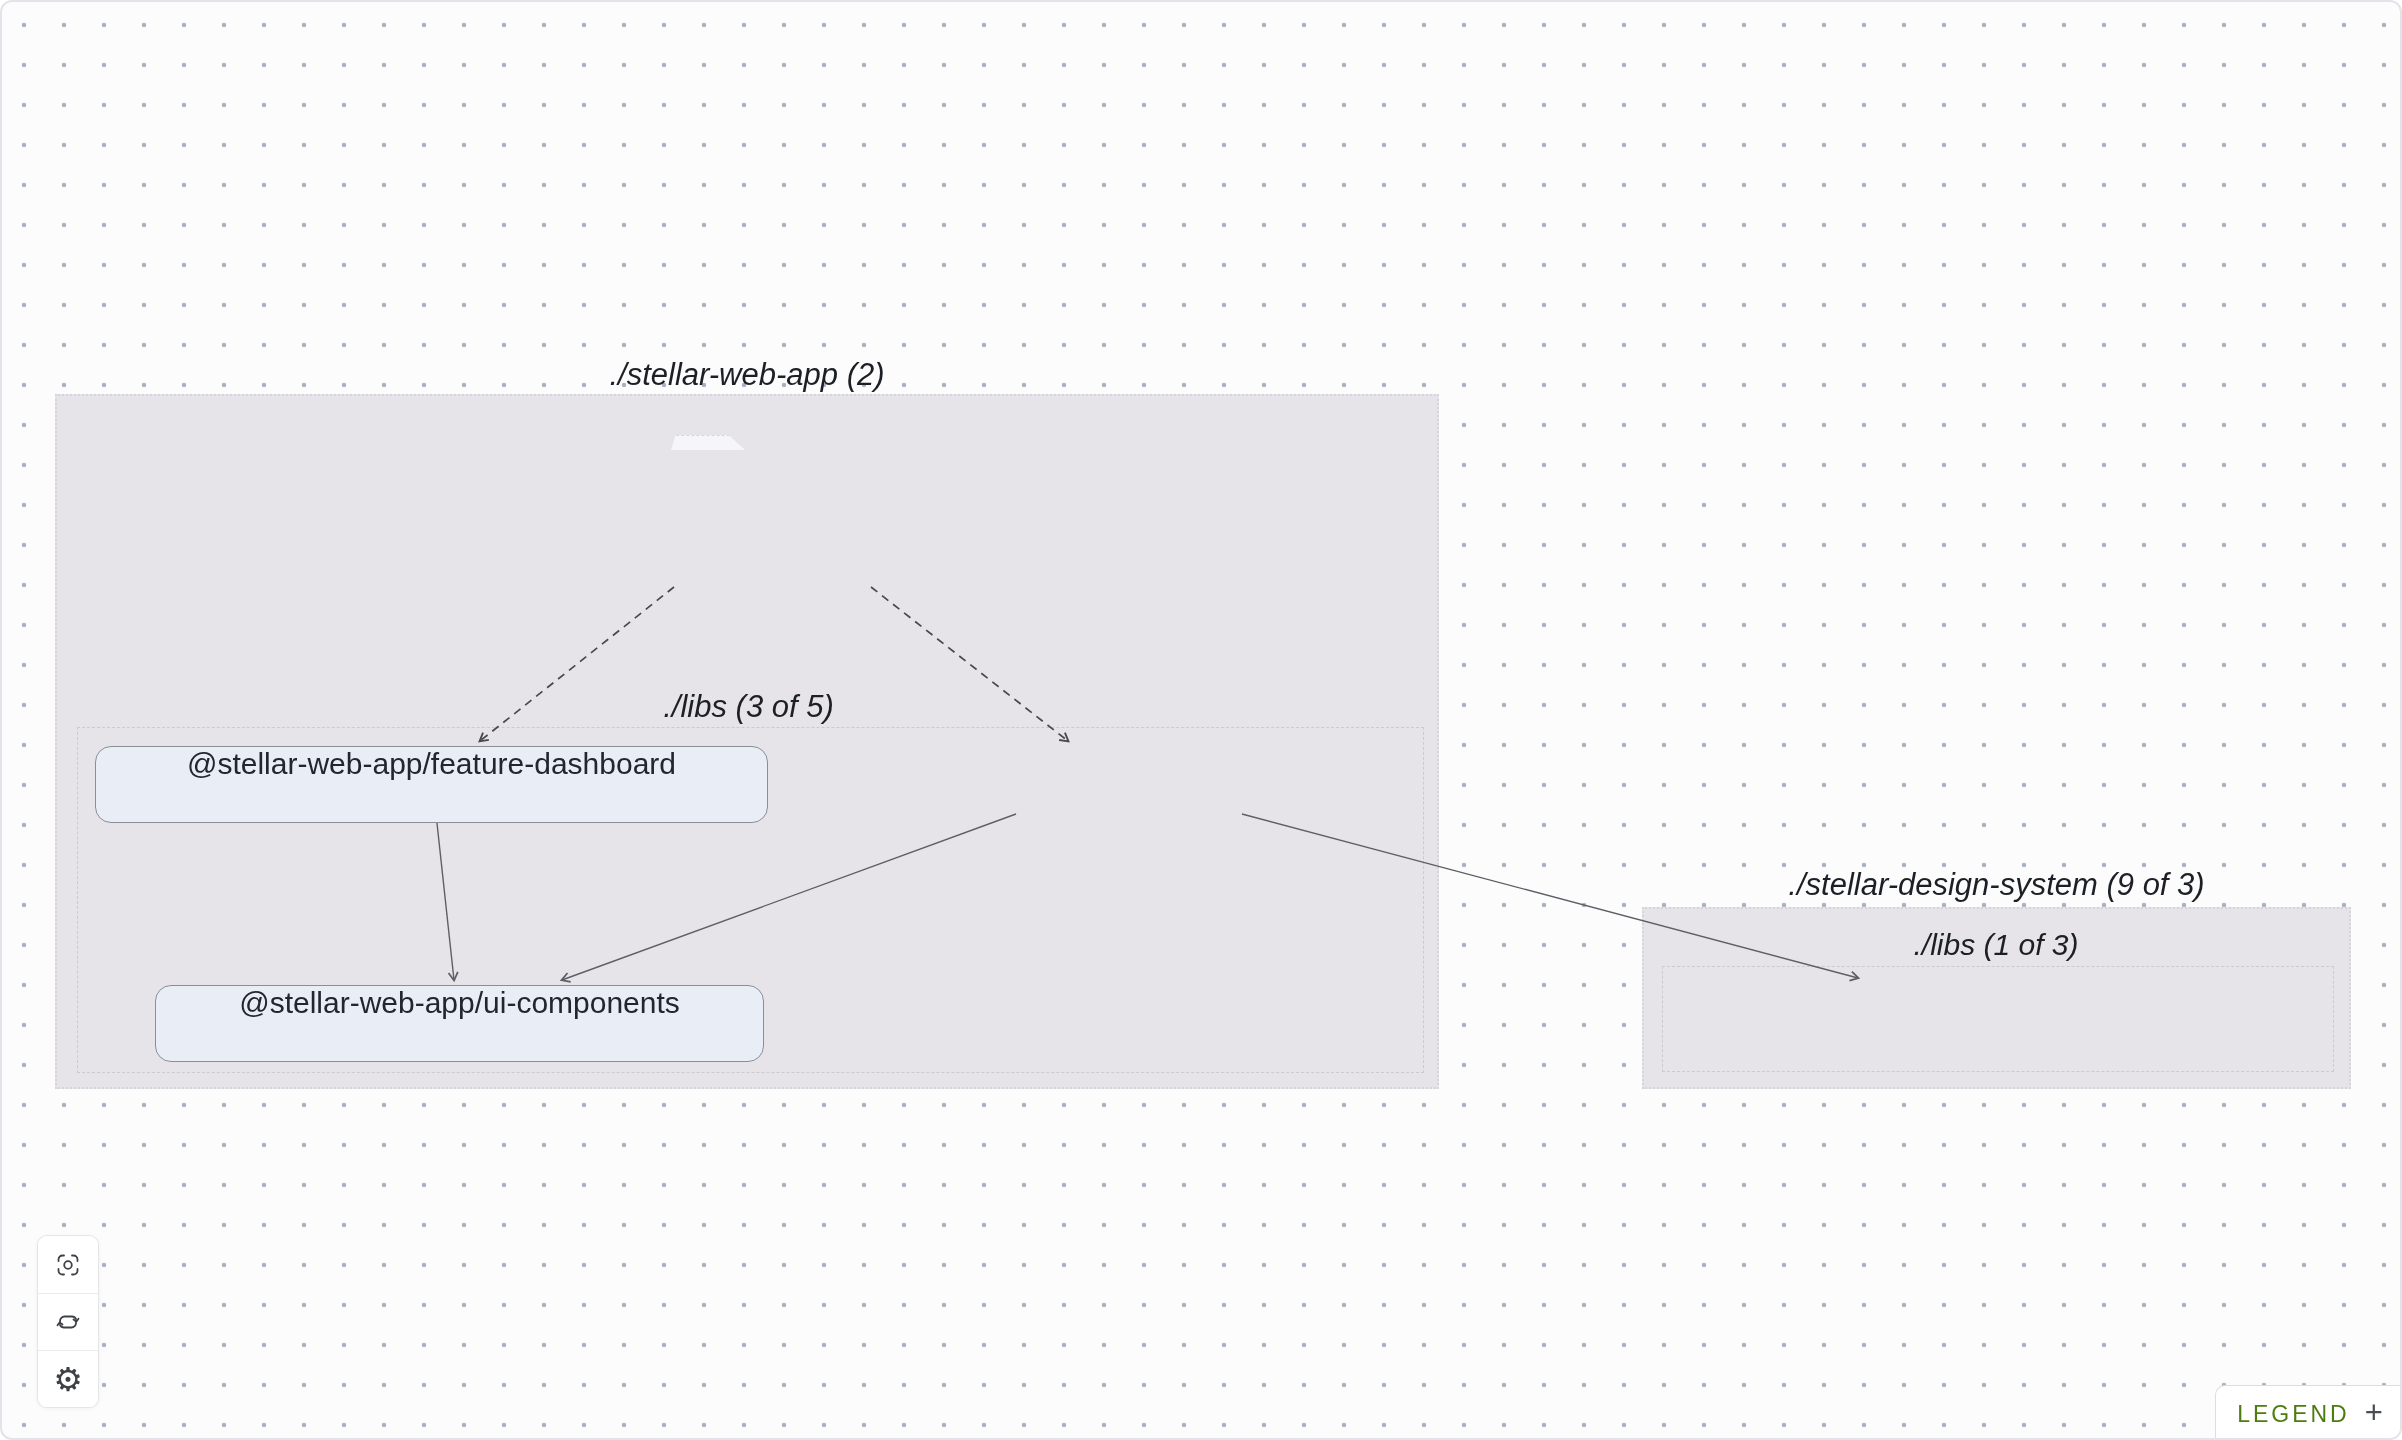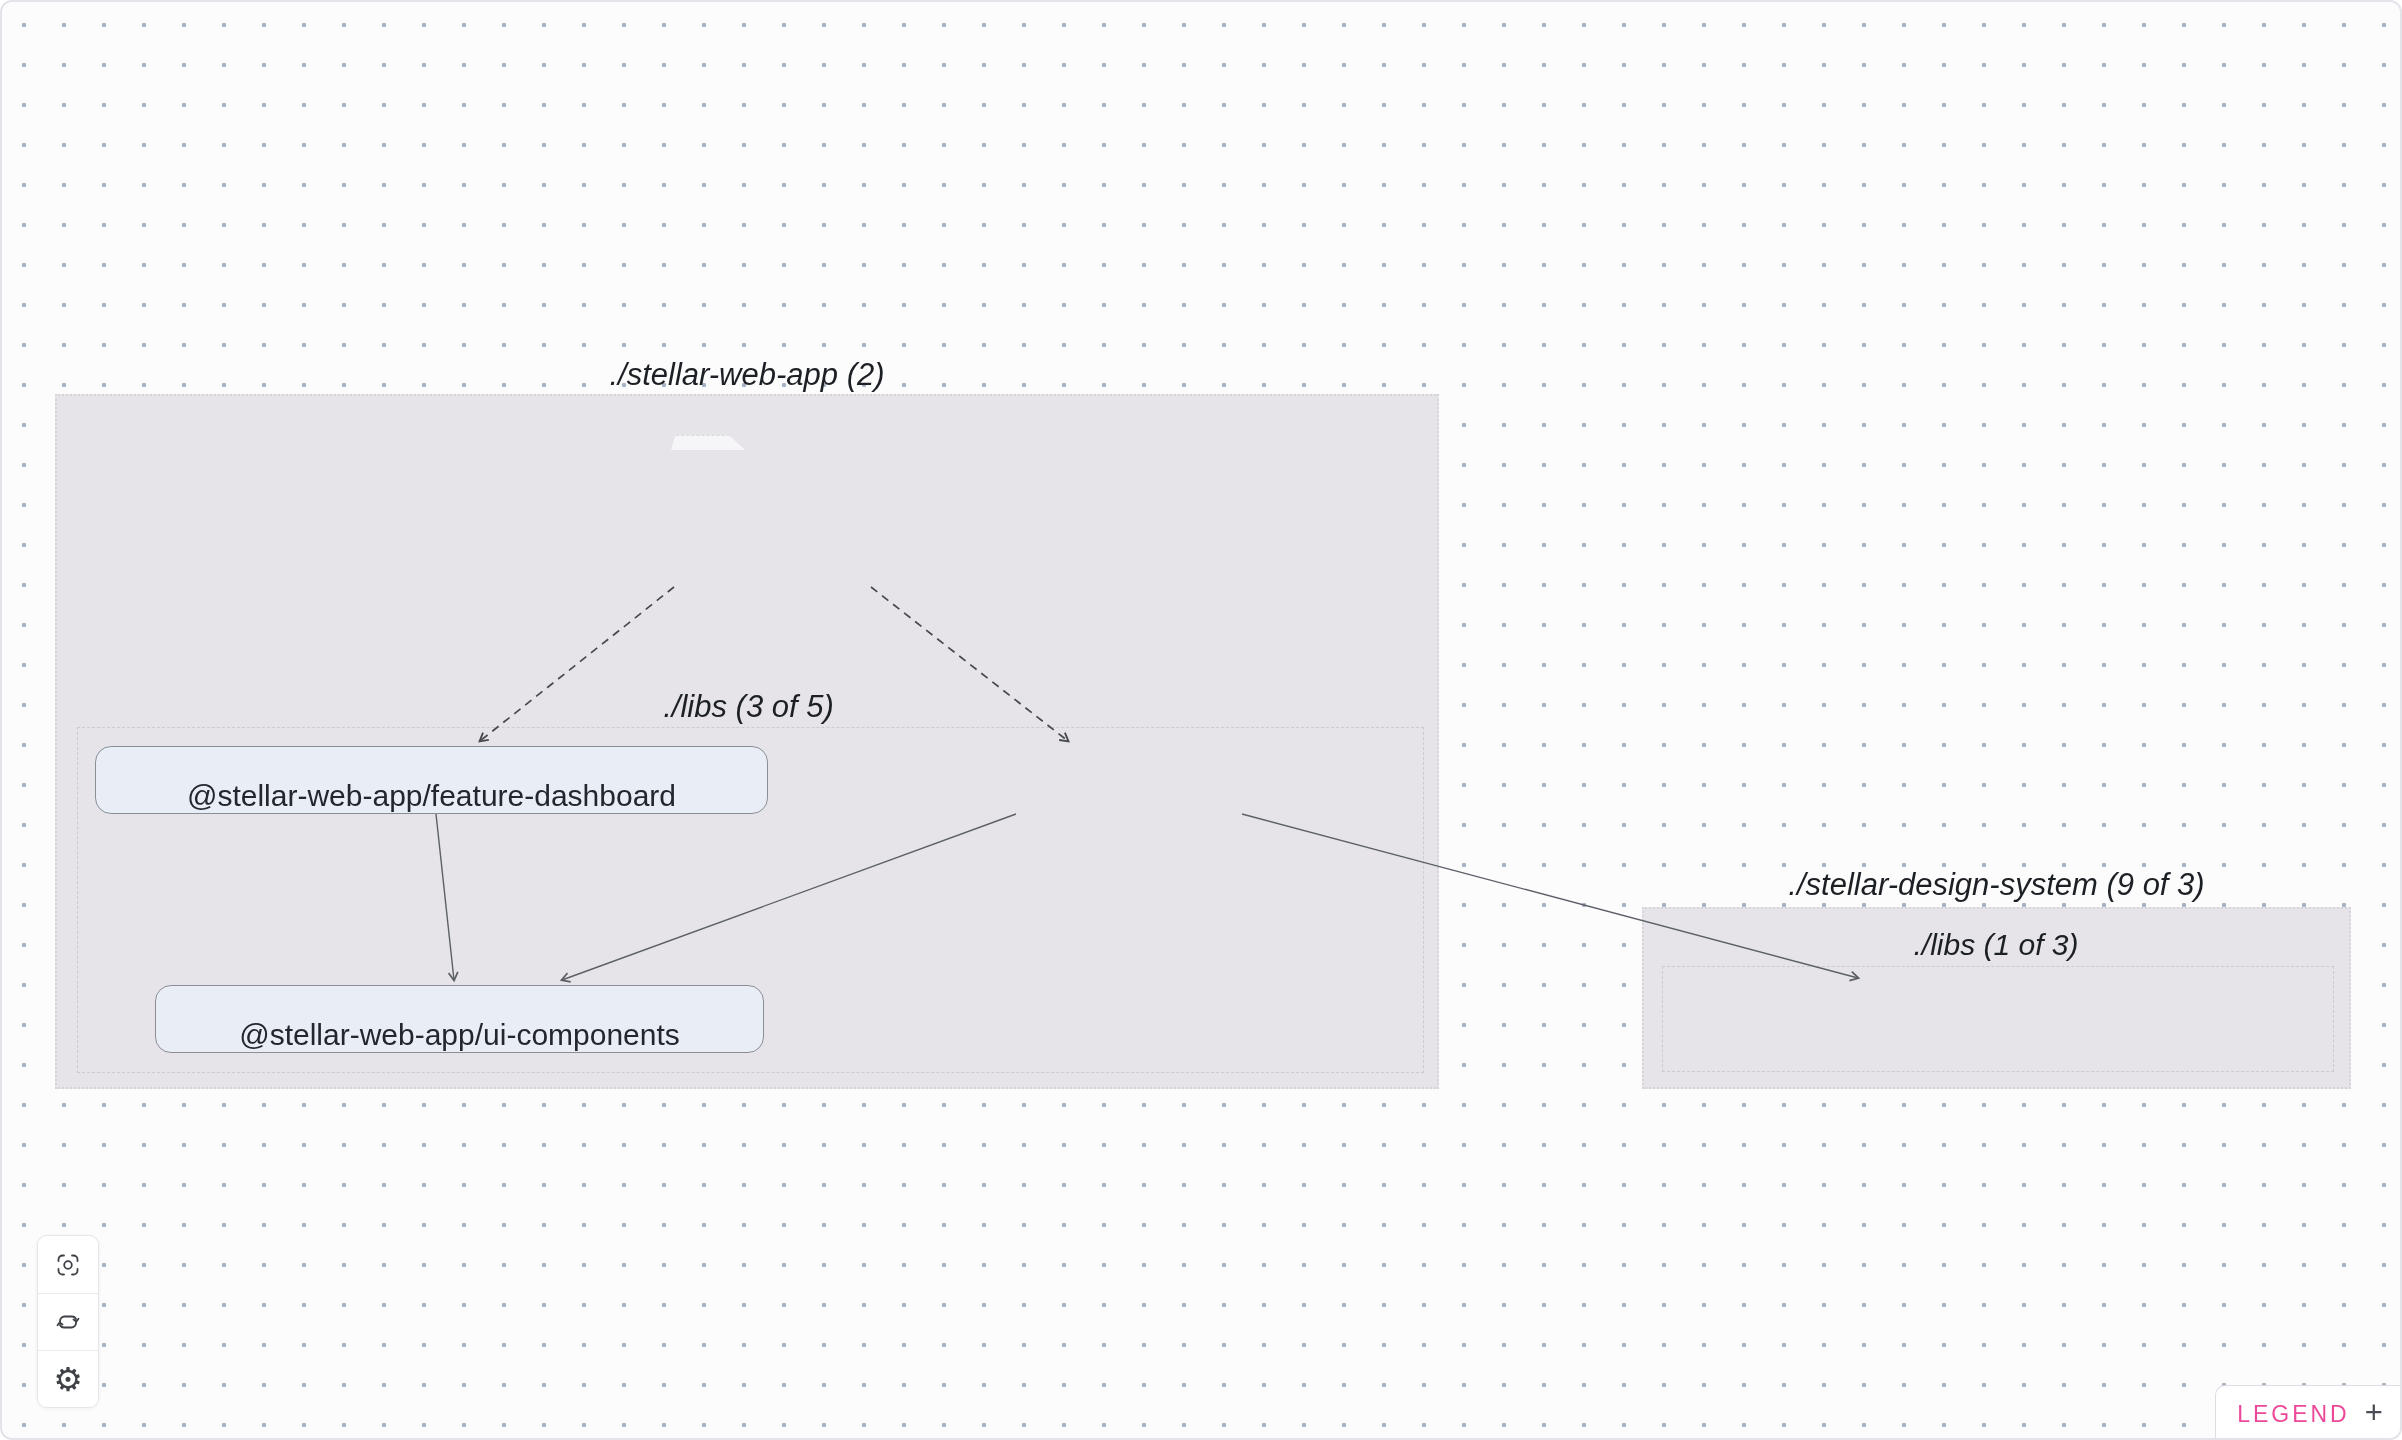--- a/index.html
+++ b/index.html
@@ -43,23 +43,23 @@
     display:flex;align-items:center;justify-content:center;
     color:#1c1f24;font-size:31px;
   }
   #folder-apps-tab{
     position:absolute;left:669px;top:433px;width:74px;height:15px;
     background:#f6f5f8;border-top:1px dashed #d9d7de;box-sizing:border-box;
     clip-path:polygon(0 100%, 6% 0, 78% 0, 100% 100%);
   }
   
   .node{
-    position:absolute;height:68px;box-sizing:border-box;
+    position:absolute;height:77px;box-sizing:border-box;
     background:#e9edf6;border:1.5px solid #8a8e97;border-radius:16px;
-    display:flex;align-items:flex-end;justify-content:center;
+    display:flex;align-items:flex-start;justify-content:center;
     font-size:30px;color:#23272d;white-space:nowrap;cursor:pointer;
   }
   #node-feature-dashboard{left:93px;top:744px;width:673px;}
   #node-feature-login{left:824px;top:744px;width:573px;}
   #node-ui-components{left:153px;top:983px;width:609px;}
   #node-ui-buttons{left:1679px;top:982px;width:632px;}
   #edges{position:absolute;left:0;top:0;width:2402px;height:1440px;pointer-events:none;}
   
   #controls{
     position:absolute;left:35px;top:1233px;width:60px;
@@ -74,21 +74,21 @@
   .ctrl-btn svg{display:block;}
   .gear-glyph{font-family:"DejaVu Sans", sans-serif;font-size:33px;line-height:1;color:#3e4146;}
   
   #legend{
     position:absolute;left:2213px;top:1383px;width:189px;height:57px;box-sizing:border-box;
     background:#ffffff;border:1px solid #dddde2;border-right:none;border-bottom:none;
     border-radius:10px 0 0 0;
     display:flex;align-items:center;justify-content:center;gap:15px;cursor:pointer;
   }
   #legend .legend-text{
-    font-size:23px;letter-spacing:3px;color:#ec4899;
+    font-size:23px;letter-spacing:3px;color:#4d7c0f;
   }
   #legend .legend-plus{
     font-size:31px;font-weight:200;color:#4a4d53;margin-top:-3px;
   }
 </style>
 </head>
 <body>
 
 <div id="canvas">
 

